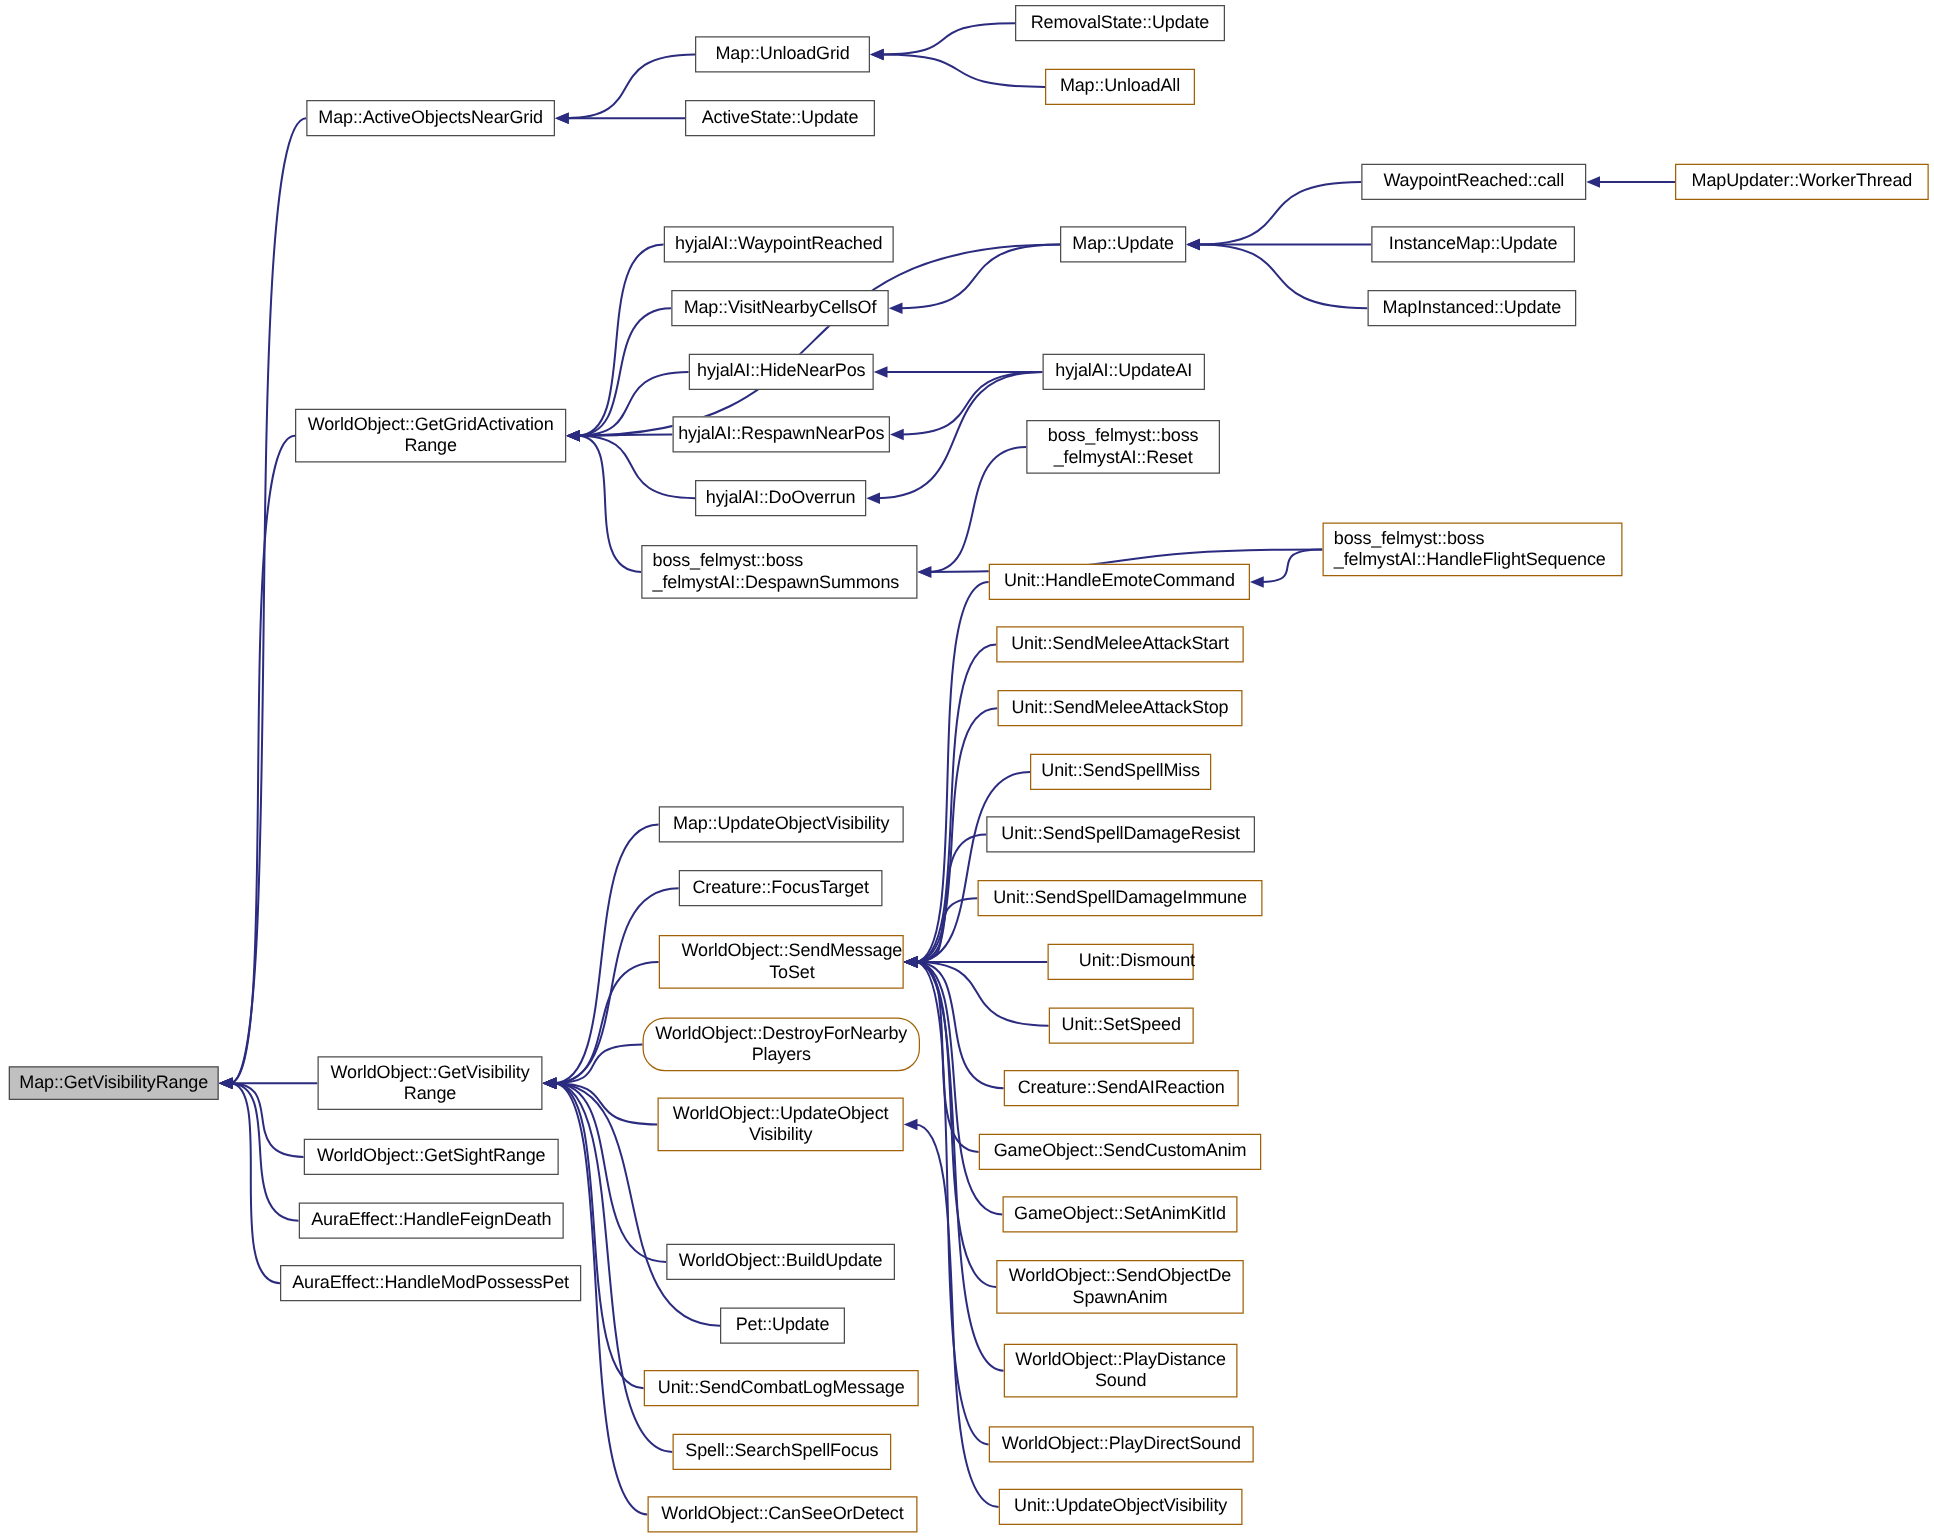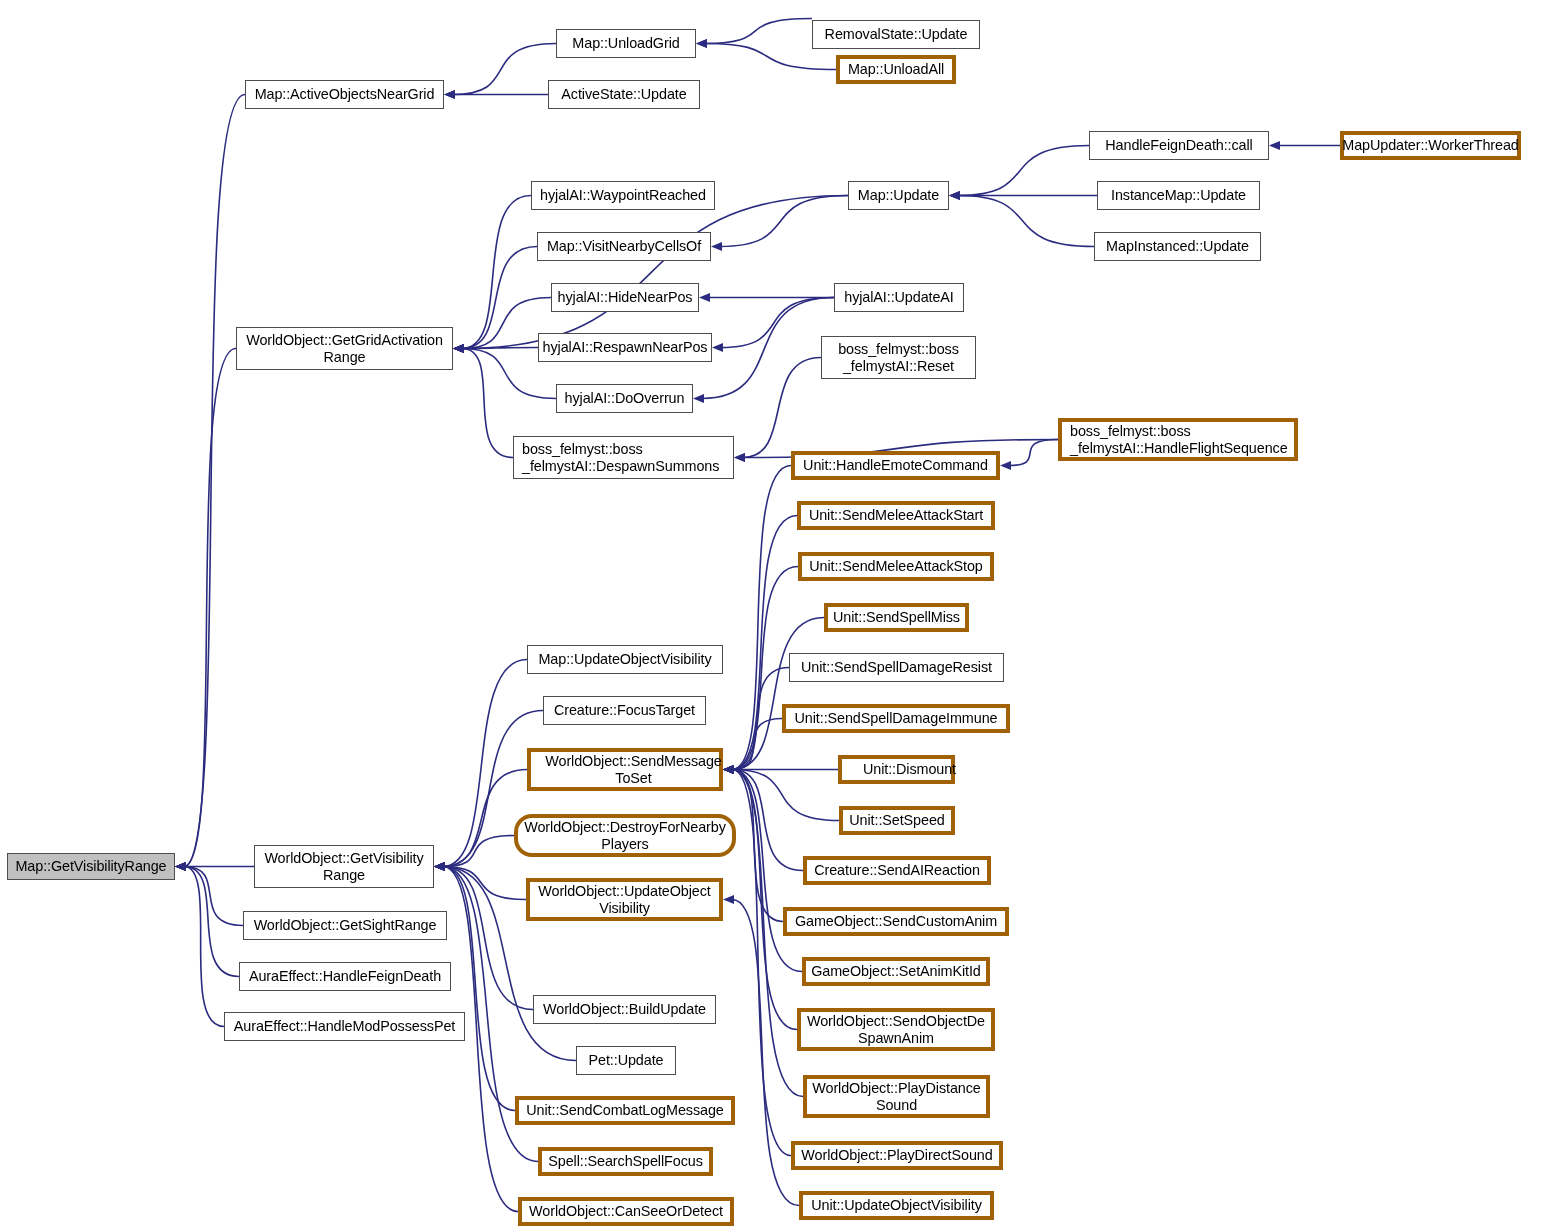--- a/index.html
+++ b/index.html
@@ -41,21 +41,21 @@
     justify-content: center;
     text-align: center;
     color: #000000;
     font-size: 14.4px;
     line-height: 17px;
     letter-spacing: -0.1px;
     white-space: pre-line;
     padding: 0 5px;
   }
   .node-box.red {
-    border: 4px solid #a16207;
+    border: 1px solid #a16207;
   }
   .node-box.root {
     background: #c0c0c0;
     border: 1px solid #4d4d4d;
   }
   .node-box.leftalign {
     justify-content: flex-start;
     text-align: left;
     padding-left: 8px;
   }
@@ -166,27 +166,27 @@
       <path class="edge" d="M 797 1029.5 C 738.3 1029.5, 781.7 769.5, 732 769.5"></path>
       <polygon class="arrowhead" points="723,769.5 734,764.9 734,774.1"></polygon>
       <path class="edge" d="M 803 1096.5 C 743 1096.5, 783 769.5, 732 769.5"></path>
       <polygon class="arrowhead" points="723,769.5 734,764.9 734,774.1"></polygon>
       <path class="edge" d="M 791 1155.5 C 735.6 1155.5, 778.4 769.5, 732 769.5"></path>
       <polygon class="arrowhead" points="723,769.5 734,764.9 734,774.1"></polygon>
       <path class="edge" d="M 799 1205.5 C 739.2 1205.5, 782.8 899.5, 732 899.5"></path>
       <polygon class="arrowhead" points="723,899.5 734,894.9 734,904.1"></polygon>
     </svg>
   <div id="nodes-layer">
-      <div class="node-box" style="left: 812px; top: 20px; width: 168px; height: 29px;">RemovalState::Update</div>
+      <div class="node-box" style="left: 812px; top: 4px; width: 168px; height: 29px;">RemovalState::Update</div>
       <div class="node-box" style="left: 556px; top: 29px; width: 140px; height: 29px;">Map::UnloadGrid</div>
       <div class="node-box red" style="left: 836px; top: 55px; width: 120px; height: 29px;">Map::UnloadAll</div>
       <div class="node-box" style="left: 245px; top: 80px; width: 199px; height: 29px;">Map::ActiveObjectsNearGrid</div>
       <div class="node-box" style="left: 548px; top: 80px; width: 152px; height: 29px;">ActiveState::Update</div>
-      <div class="node-box" style="left: 1089px; top: 131px; width: 180px; height: 29px;">HandleFeignDeath::call</div>
-      <div class="node-box red" style="left: 1340px; top: 131px; width: 181px; height: 29px;">MapUpdater::WorkerThread</div>
+      <div class="node-box" style="left: 1089px; top: 131px; width: 180px; height: 29px;">WaypointReached::call</div>
+      <div class="node-box red" style="left: 1340px; top: 131px; width: 203px; height: 29px;">MapUpdater::WorkerThread</div>
       <div class="node-box" style="left: 531px; top: 181px; width: 184px; height: 29px;">hyjalAI::WaypointReached</div>
       <div class="node-box" style="left: 848px; top: 181px; width: 101px; height: 29px;">Map::Update</div>
       <div class="node-box" style="left: 1097px; top: 181px; width: 163px; height: 29px;">InstanceMap::Update</div>
       <div class="node-box" style="left: 537px; top: 232px; width: 174px; height: 29px;">Map::VisitNearbyCellsOf</div>
       <div class="node-box" style="left: 1094px; top: 232px; width: 167px; height: 29px;">MapInstanced::Update</div>
       <div class="node-box" style="left: 551px; top: 283px; width: 148px; height: 29px;">hyjalAI::HideNearPos</div>
       <div class="node-box" style="left: 834px; top: 283px; width: 130px; height: 29px;">hyjalAI::UpdateAI</div>
       <div class="node-box" style="left: 236px; top: 327px; width: 217px; height: 43px;">WorldObject::GetGridActivation
 Range</div>
       <div class="node-box" style="left: 538px; top: 333px; width: 174px; height: 29px;">hyjalAI::RespawnNearPos</div>

